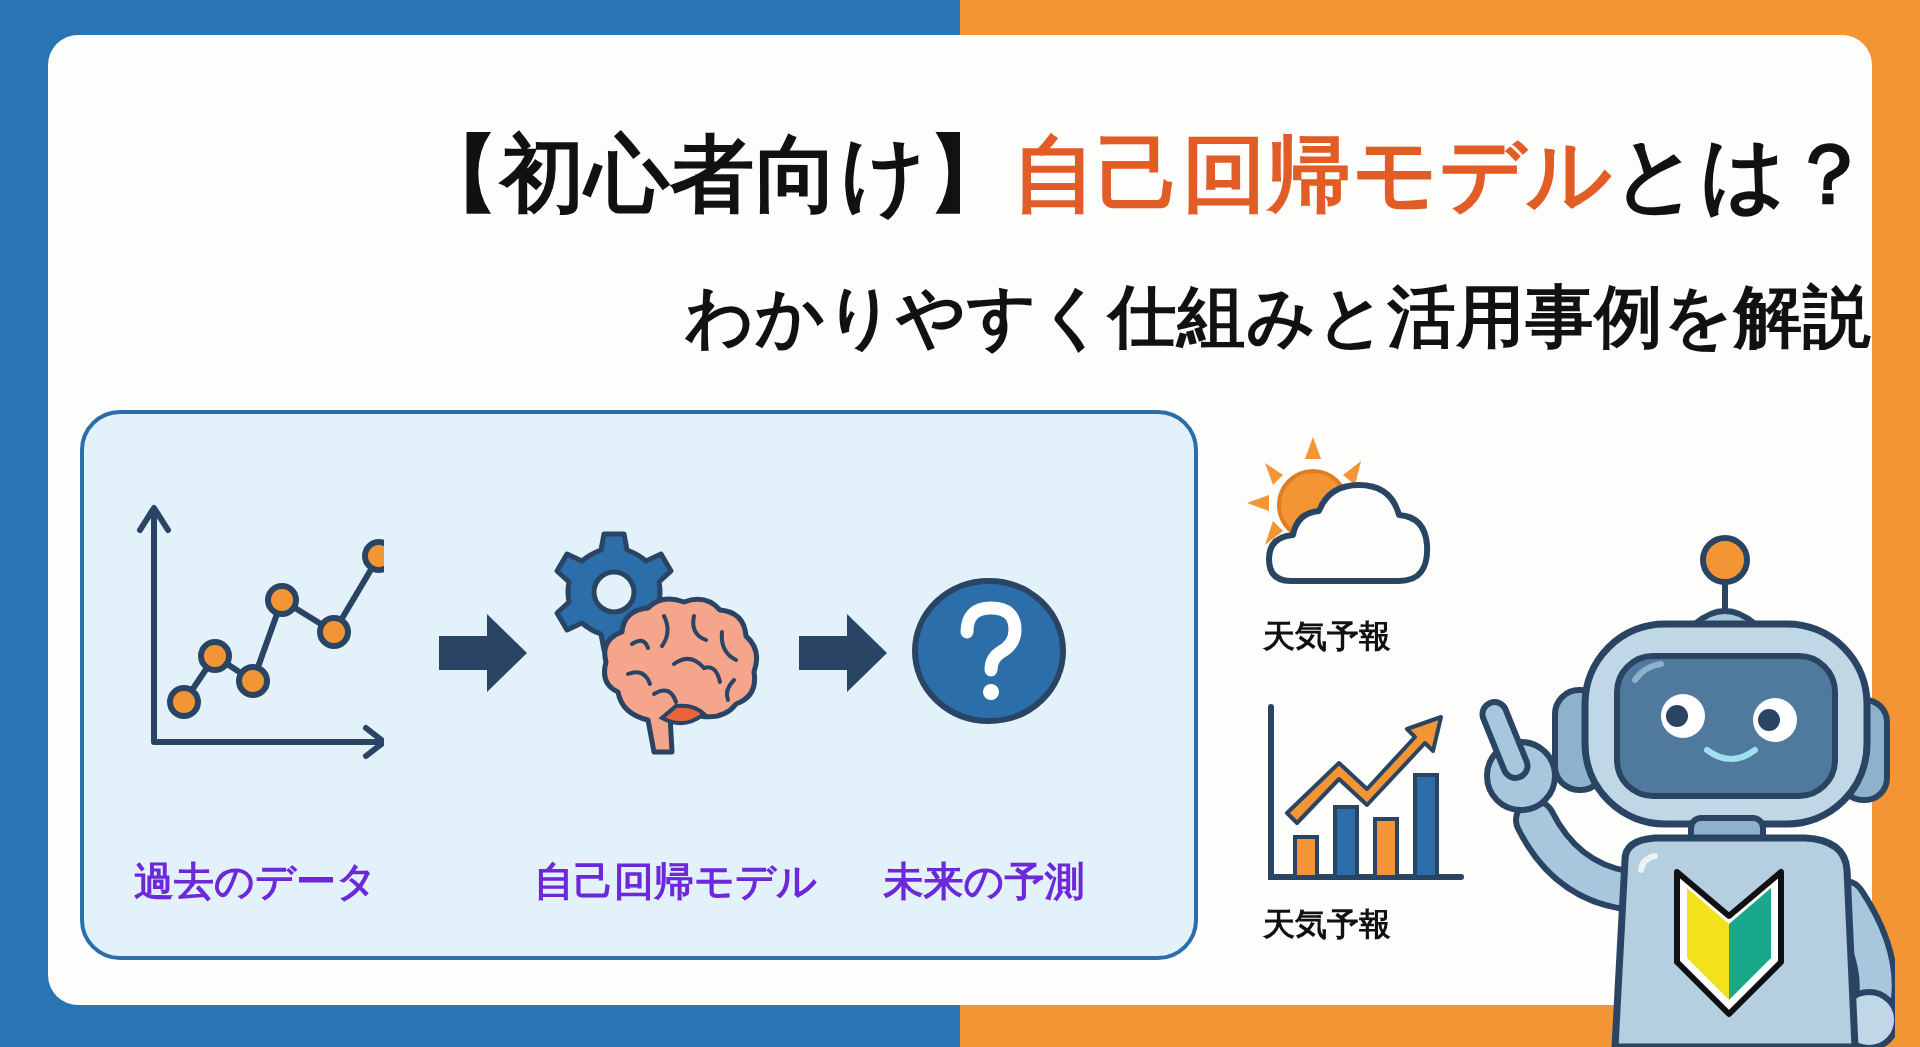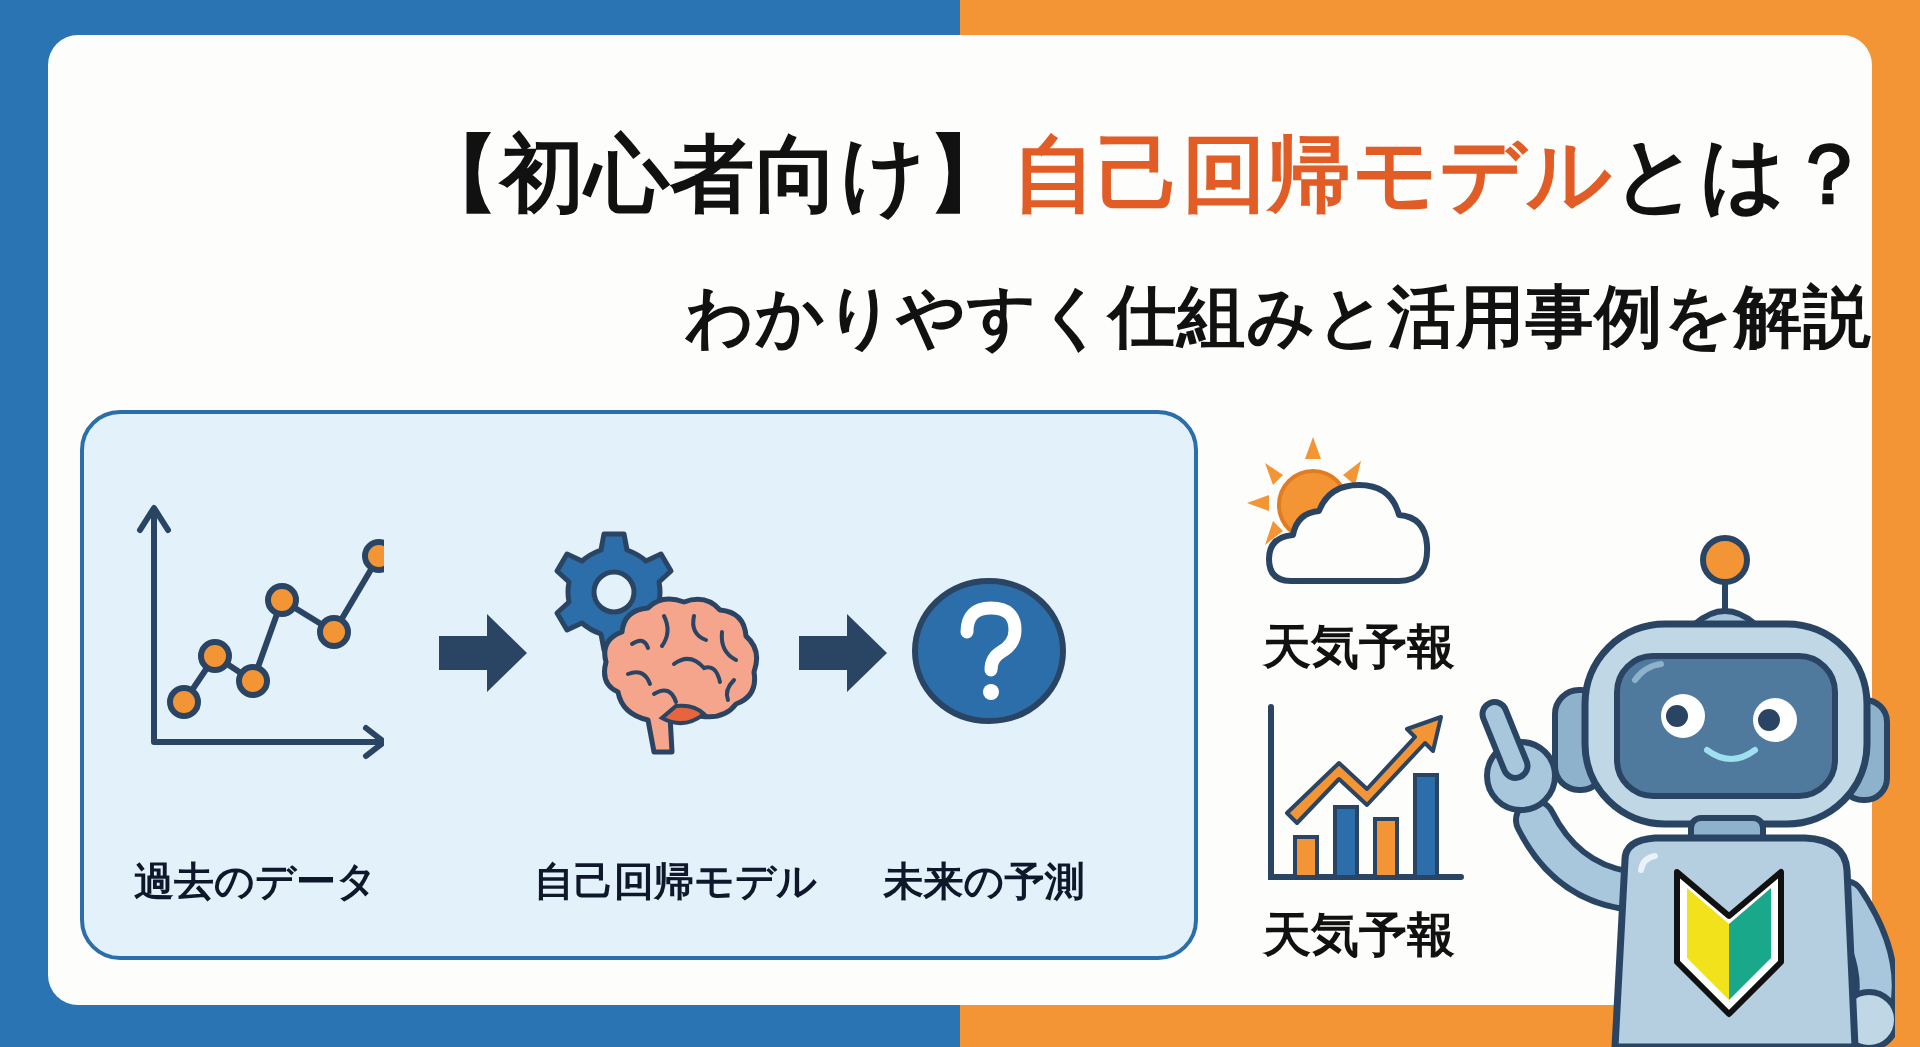--- a/index.html
+++ b/index.html
@@ -17,25 +17,25 @@
     position: absolute; left: 0; width: 1824px; text-align: right;
     font-weight: bold; color: #111; white-space: nowrap; letter-spacing: 1px;
   }
   .title-1 { top: 84px; font-size: 84px; line-height: 110px; }
   .title-2 { top: 222px; font-size: 68px; line-height: 120px; }
   .panel {
     position: absolute; left: 32px; top: 375px; width: 1118px; height: 550px;
     background: #e2f1fa; border: 4px solid #2c6ea9; border-radius: 40px; box-sizing: border-box;
   }
   .panel-label {
-    position: absolute; top: 440px; font-size: 40px; font-weight: bold; color: #0f172a;
+    position: absolute; top: 440px; font-size: 40px; font-weight: bold; color: #6d28d9;
     white-space: nowrap; text-align: center;
   }
   .abs { position: absolute; }
-  .use-label { position: absolute; font-size: 48px; font-weight: bold; color: #111; white-space: nowrap; }
+  .use-label { position: absolute; font-size: 32px; font-weight: bold; color: #111; white-space: nowrap; }
 </style>
 </head>
 <body>
 
 <div class="bg-left" style="background:#2a74b3"></div>
 <div class="bg-right" style="background:#f39535"></div>
 
 <div class="card">
 
   <div class="title-line title-1">

